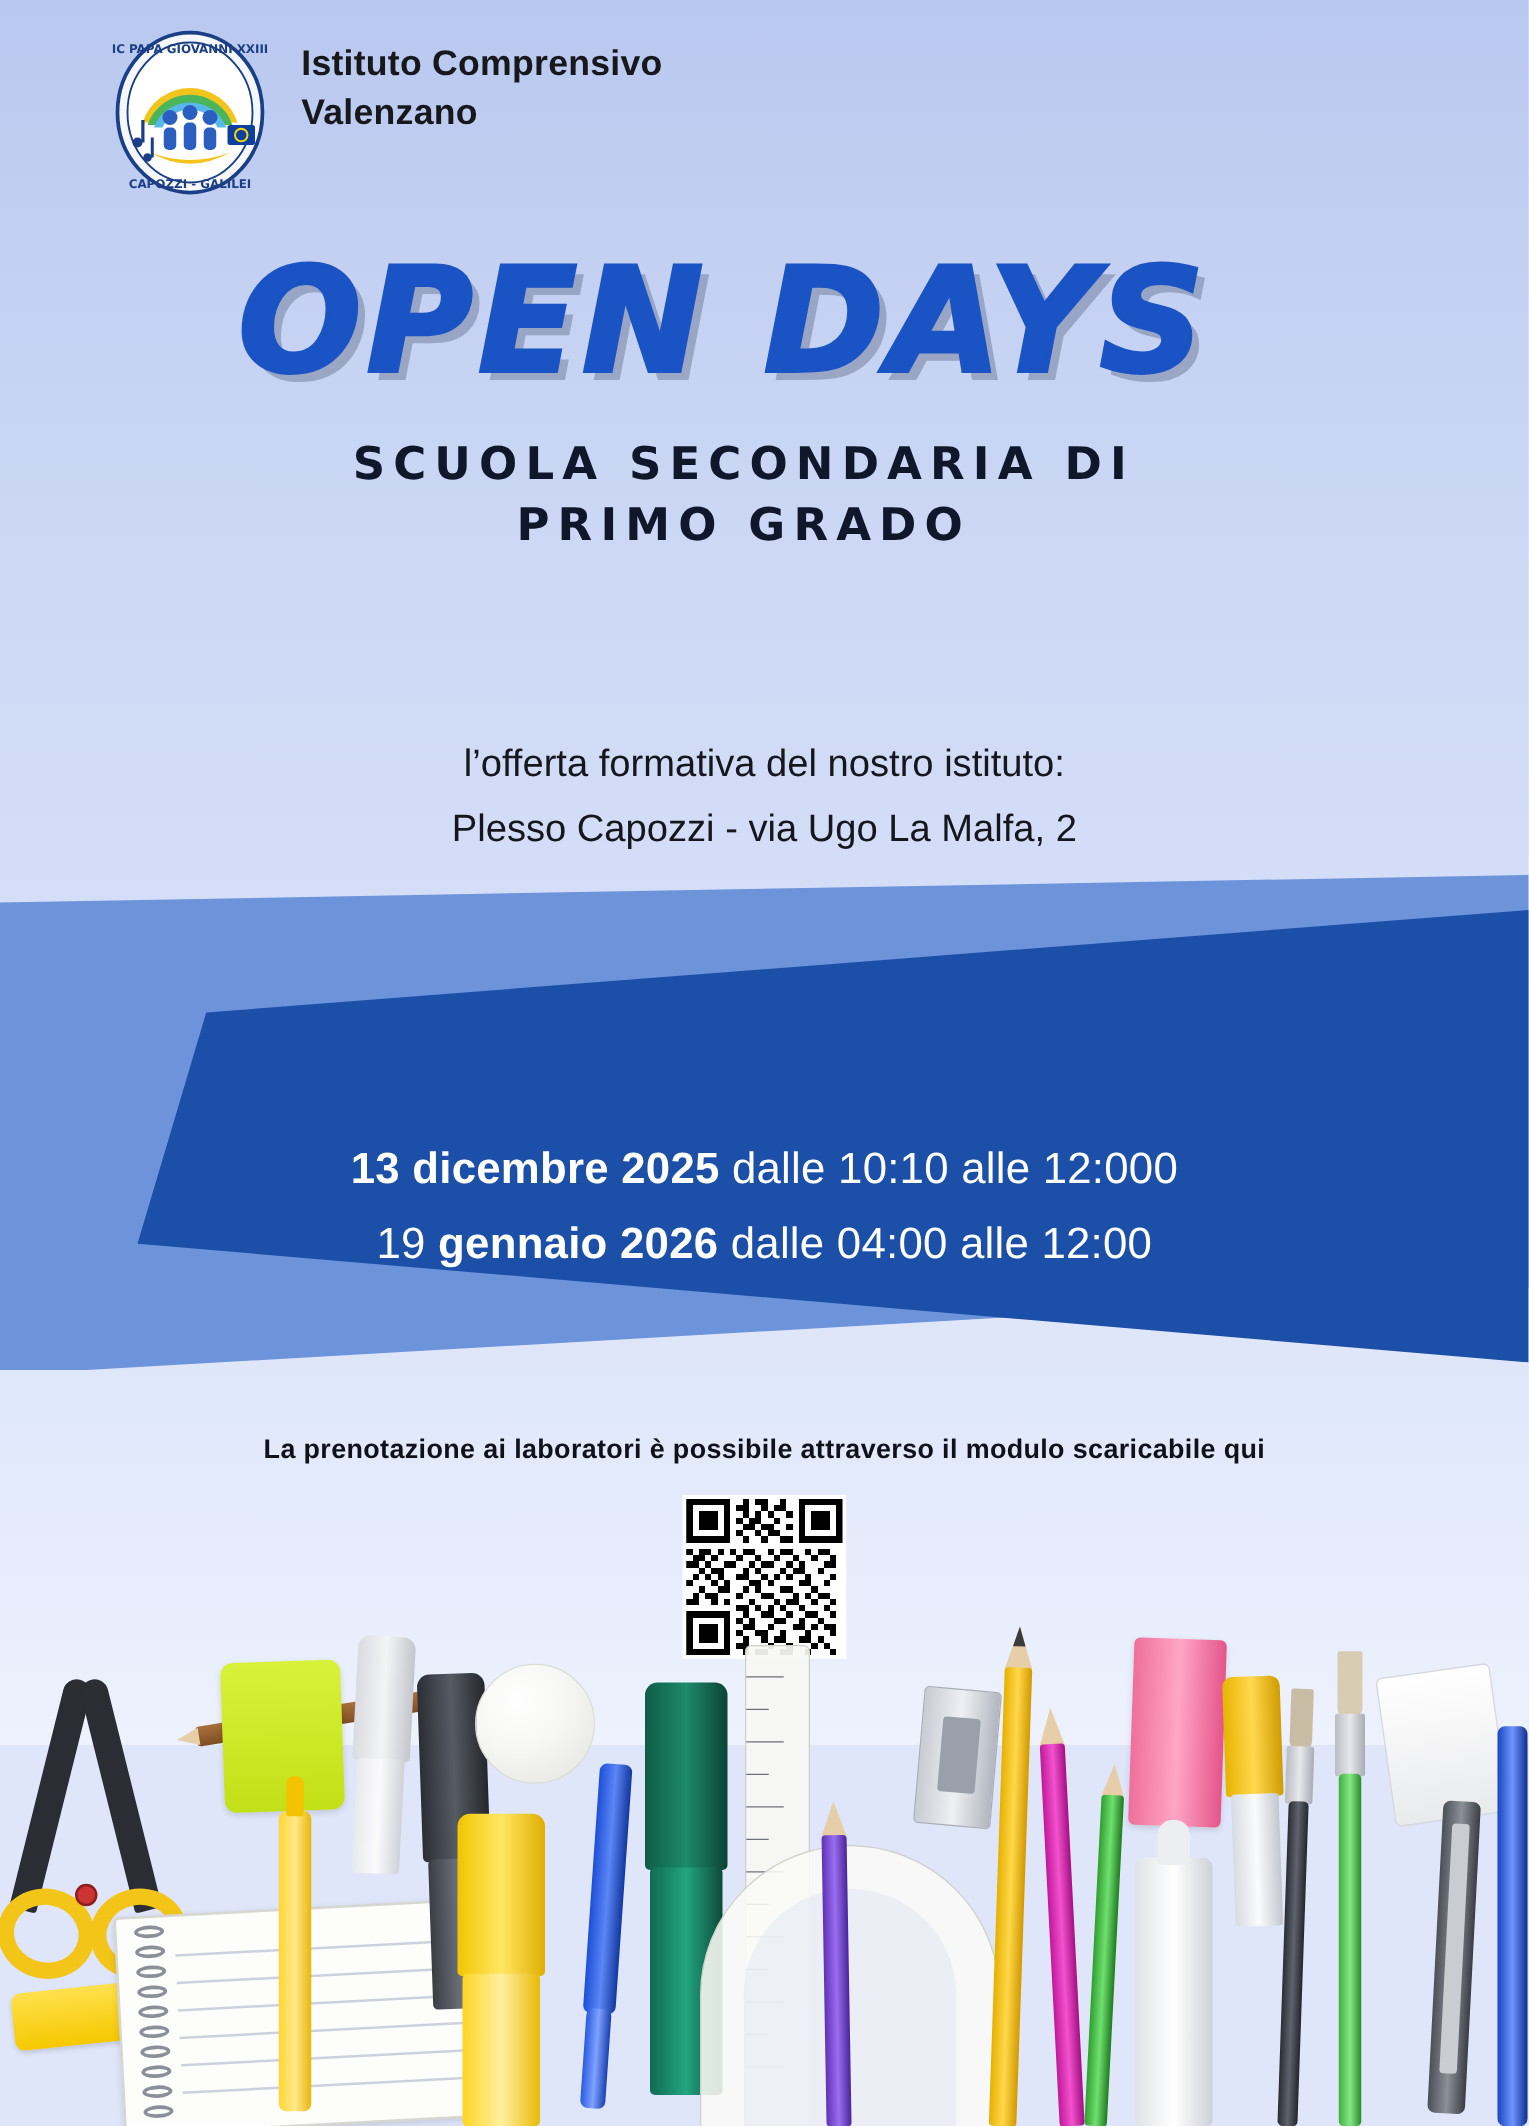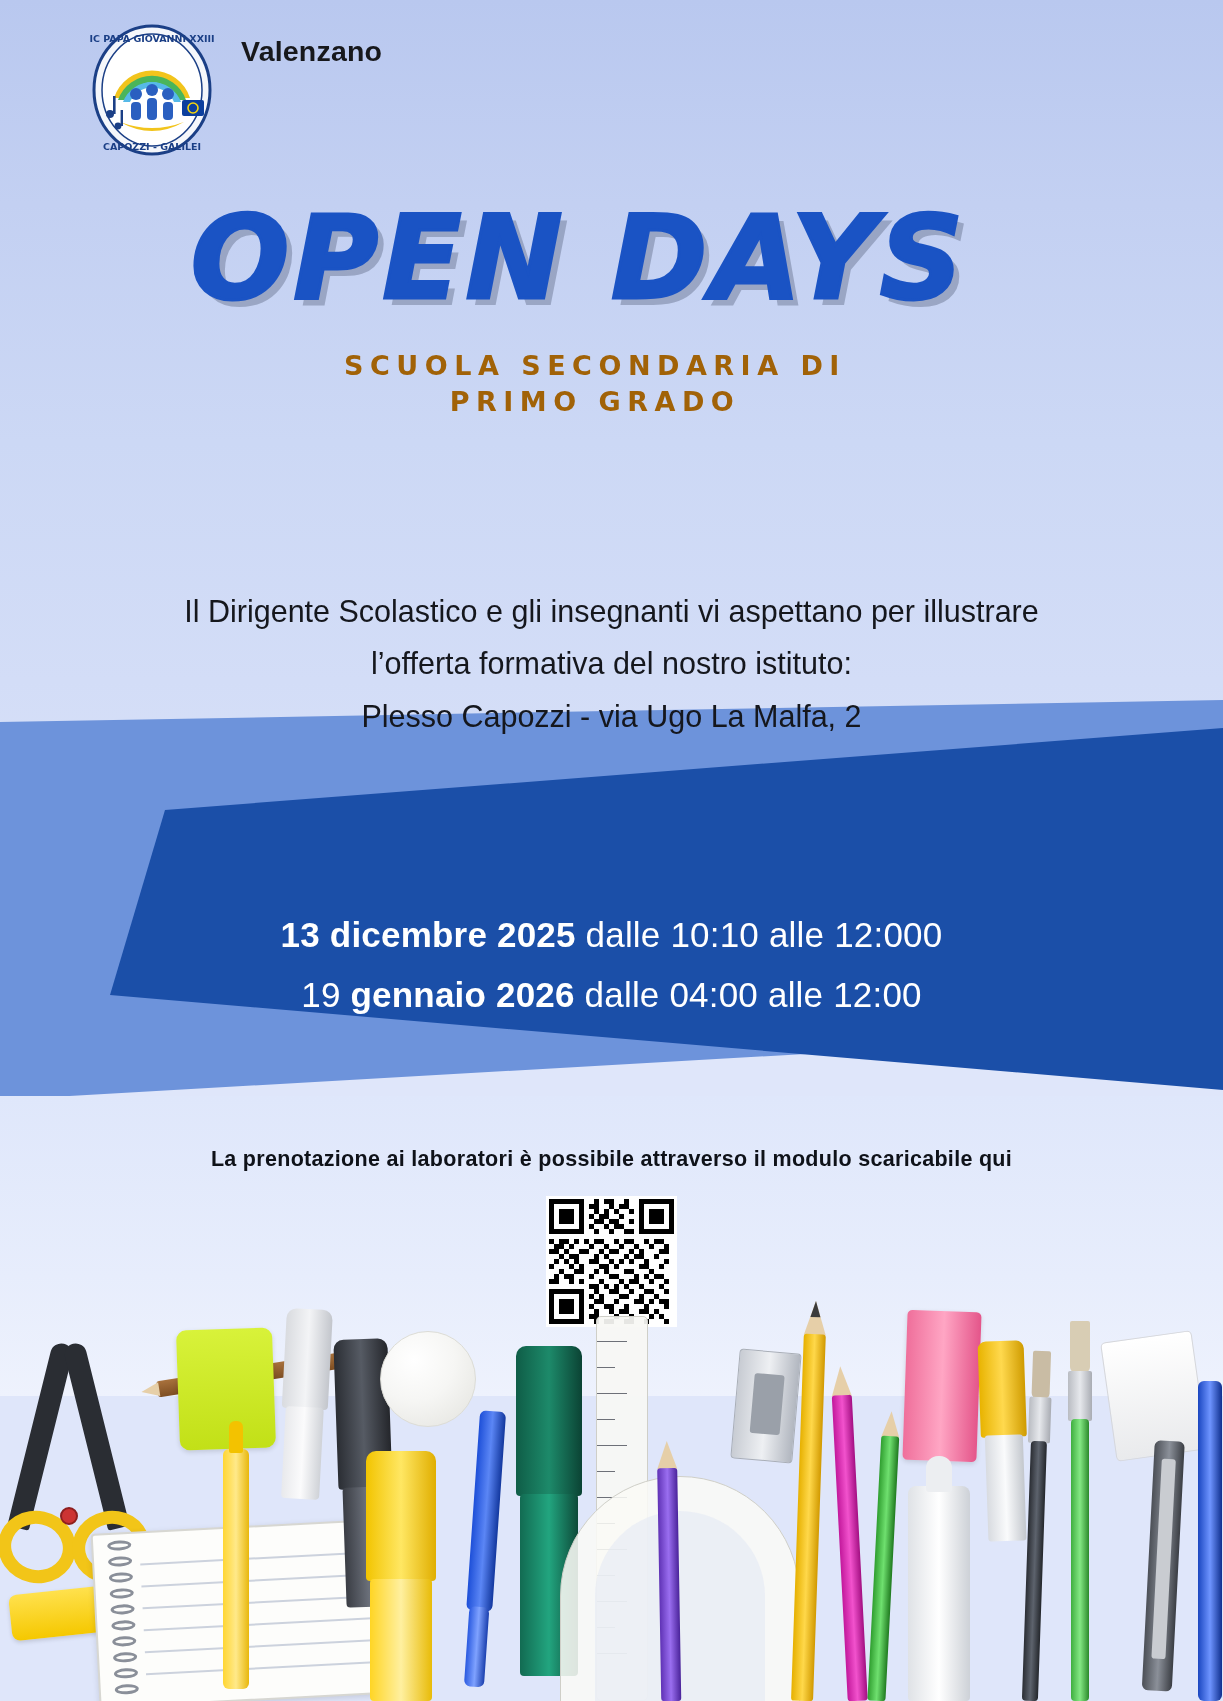--- a/index.html
+++ b/index.html
@@ -82,23 +82,23 @@
     font-style: italic;
     color: #1a53c4;
     letter-spacing: 4px;
     line-height: 1;
     text-shadow: 7px 7px 0 rgba(100,110,140,.45);
     -webkit-text-stroke: 3px #1a53c4;
   }
   .subtitle {
     margin-top: 32px;
     font-family: "DejaVu Sans", sans-serif;
-    font-size: 27px;
+    font-size: 36px;
     font-weight: bold;
-    color: #a16207;
+    color: #0f172a;
     letter-spacing: 6.5px;
     line-height: 1.35;
     padding-left: 32px;
   }
 
   
   .intro {
     position: absolute;
     left: 0; top: 585px;
     width: 1223px;
@@ -254,34 +254,34 @@
       <text x="62" y="128" font-family="DejaVu Sans" font-size="9.5" font-weight="bold" fill="#1b3f86" text-anchor="middle">CAPOZZI - GALILEI</text>
       <g fill="#1b3f86">
         <circle cx="20" cy="92" r="4"></circle>
           <rect x="23" y="74" width="2.6" height="18"></rect>
         <circle cx="28" cy="104" r="3.4"></circle>
           <rect x="30.6" y="88" width="2.4" height="16"></rect>
       </g>
     </svg>
   </div>
   <div class="school-name">
+    <div>Istituto Comprensivo</div>
     <div>Valenzano</div>
   </div>
 </div>
 
 <div class="title-block">
   <div class="open-days">OPEN DAYS</div>
   <div class="subtitle">
     <div>SCUOLA SECONDARIA DI</div>
     <div>PRIMO GRADO</div>
   </div>
 </div>
 
 <div class="intro">
-  <div>Il Dirigente Scolastico e gli insegnanti vi aspettano per illustrare</div>
   <div>l’offerta formativa del nostro istituto:</div>
   <div>
     <span class="plesso">Plesso Capozzi -</span><span> via Ugo La Malfa, 2</span>
   </div>
 </div>
 
 <div class="dates">
   <div>
     <b>13 dicembre 2025</b><span> dalle 10:10 alle 12:000</span>
   </div>

